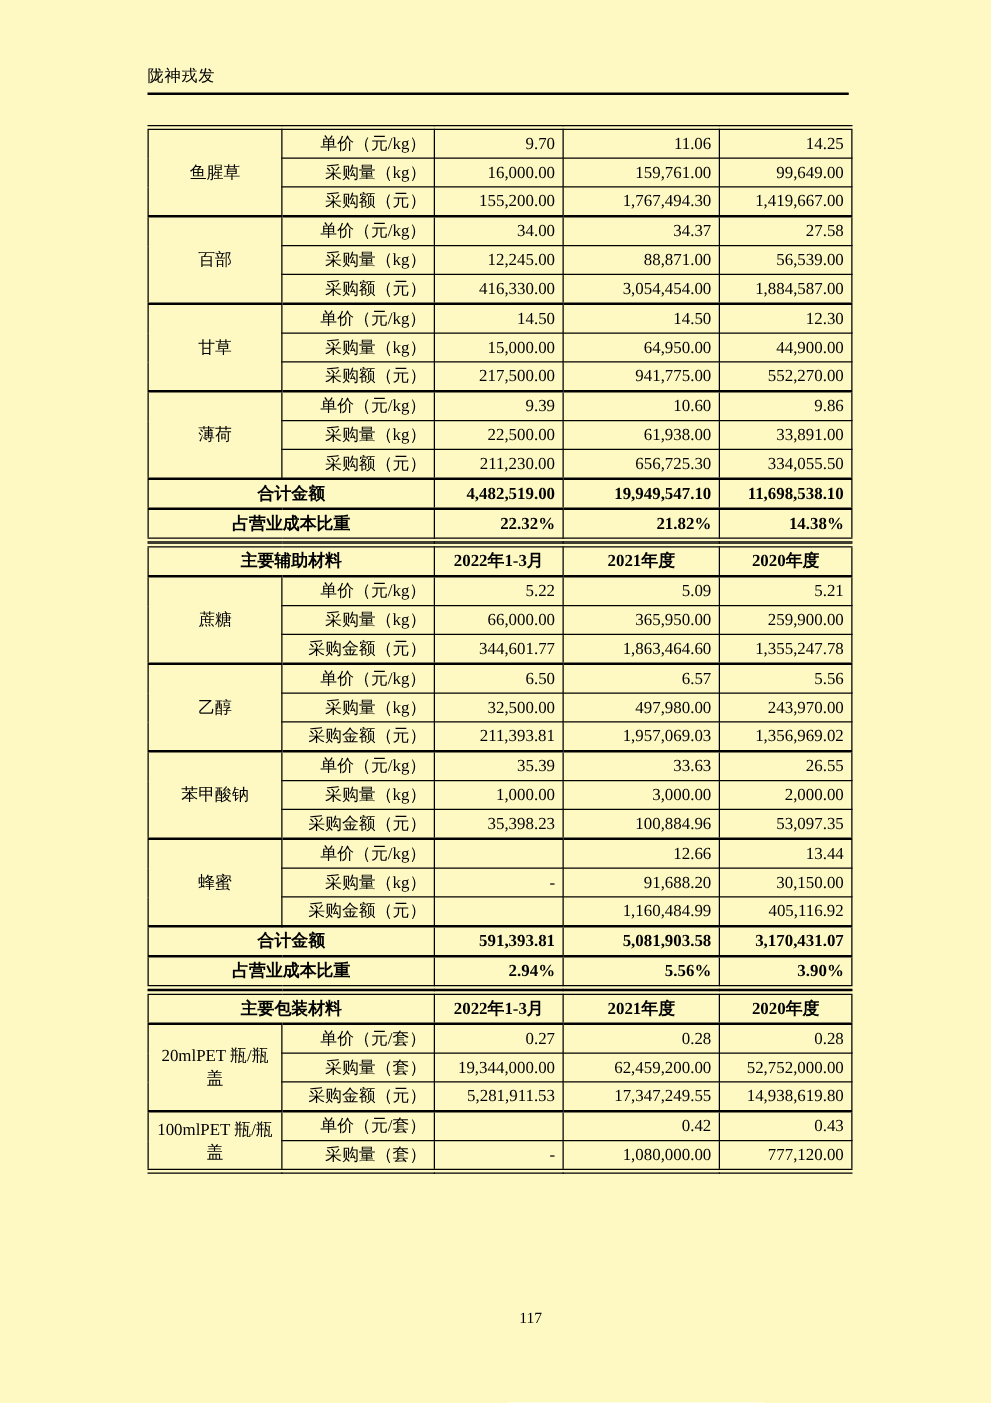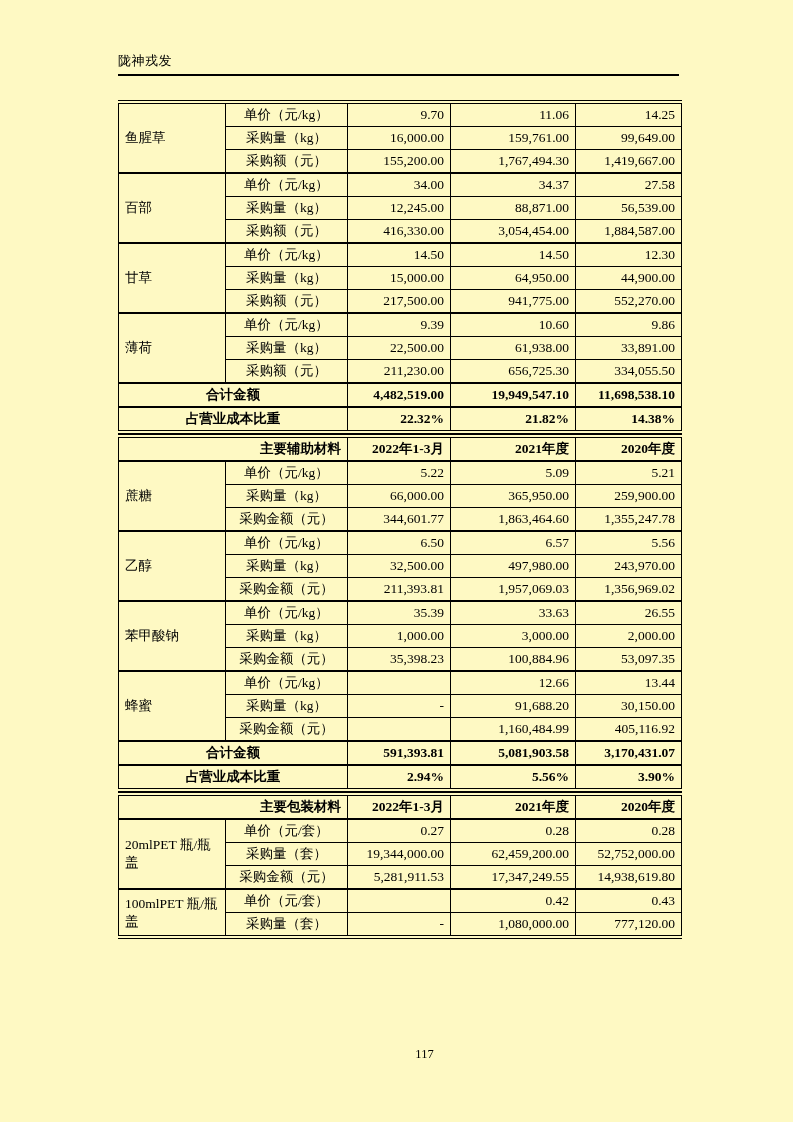--- a/index.html
+++ b/index.html
@@ -28,23 +28,23 @@
     border-bottom:4px double #000;
   }
   table.doc-table td{
     border:1px solid #000;
     font-size:13.5px;
     height:20px;
     padding:1px 6px;
     vertical-align:middle;
     overflow:hidden;
   }
-  td.hd{font-weight:bold;text-align:right;height:24px;border-bottom:2px solid #000;font-size:13.5px;}
-  td.lab{text-align:left;padding-left:5px;padding-right:3px;}
-  td.met{text-align:center;padding-left:8px;}
+  td.hd{font-weight:bold;text-align:center;height:24px;border-bottom:2px solid #000;font-size:13.5px;}
+  td.lab{text-align:center;padding-left:5px;padding-right:3px;}
+  td.met{text-align:right;padding-left:8px;}
   td.num{text-align:right;padding-right:6px;}
   tr.gs > td{border-top:2px solid #000;}
   tr.tot > td{font-weight:bold;}
   td.ctr{text-align:center;}
   #table1{margin-top:24px;}
   .section-heading{
     font-size:16px;
     padding-left:37px;
     margin:15px 0 12px 0;
   }

